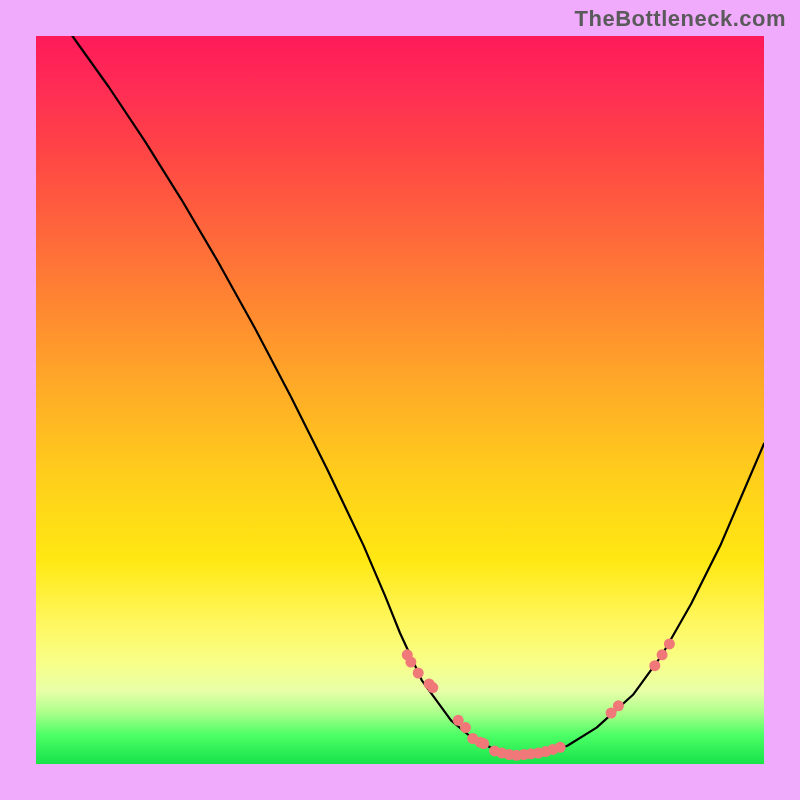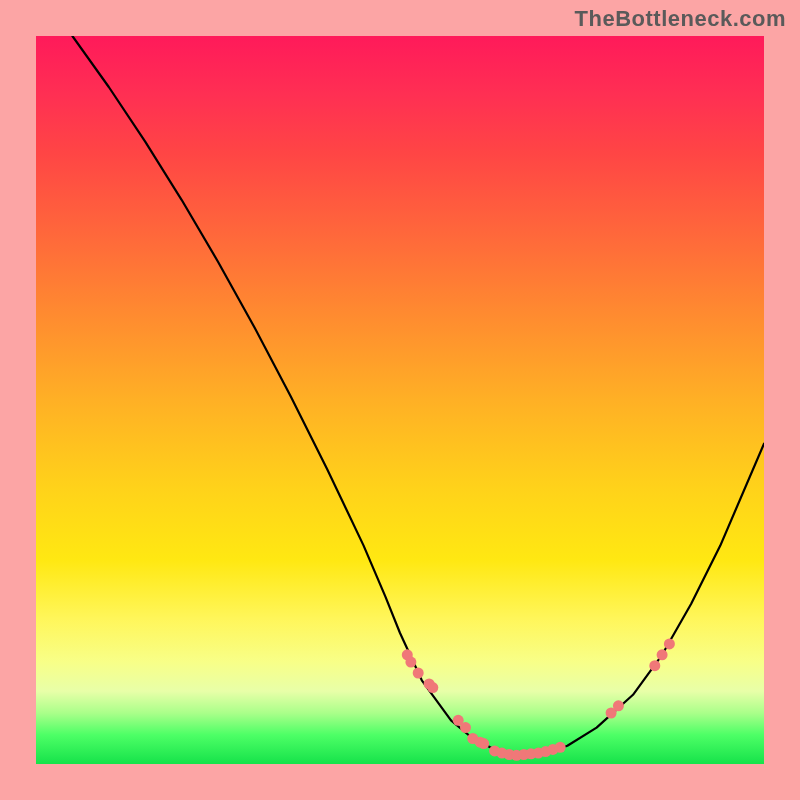--- a/index.html
+++ b/index.html
@@ -8,21 +8,21 @@
     width: 800px;
     height: 800px;
     background: #000;
     overflow: hidden;
     font-family: Arial, Helvetica, sans-serif;
   }
   .frame {
     position: relative;
     width: 800px;
     height: 800px;
-    background: #fca5a5;
+    background: #f0abfc;
   }
   .watermark {
     position: absolute;
     top: 6px;
     right: 14px;
     color: #5a5a5a;
     font-size: 22px;
     font-weight: 600;
     letter-spacing: 0.5px;
     z-index: 3;

